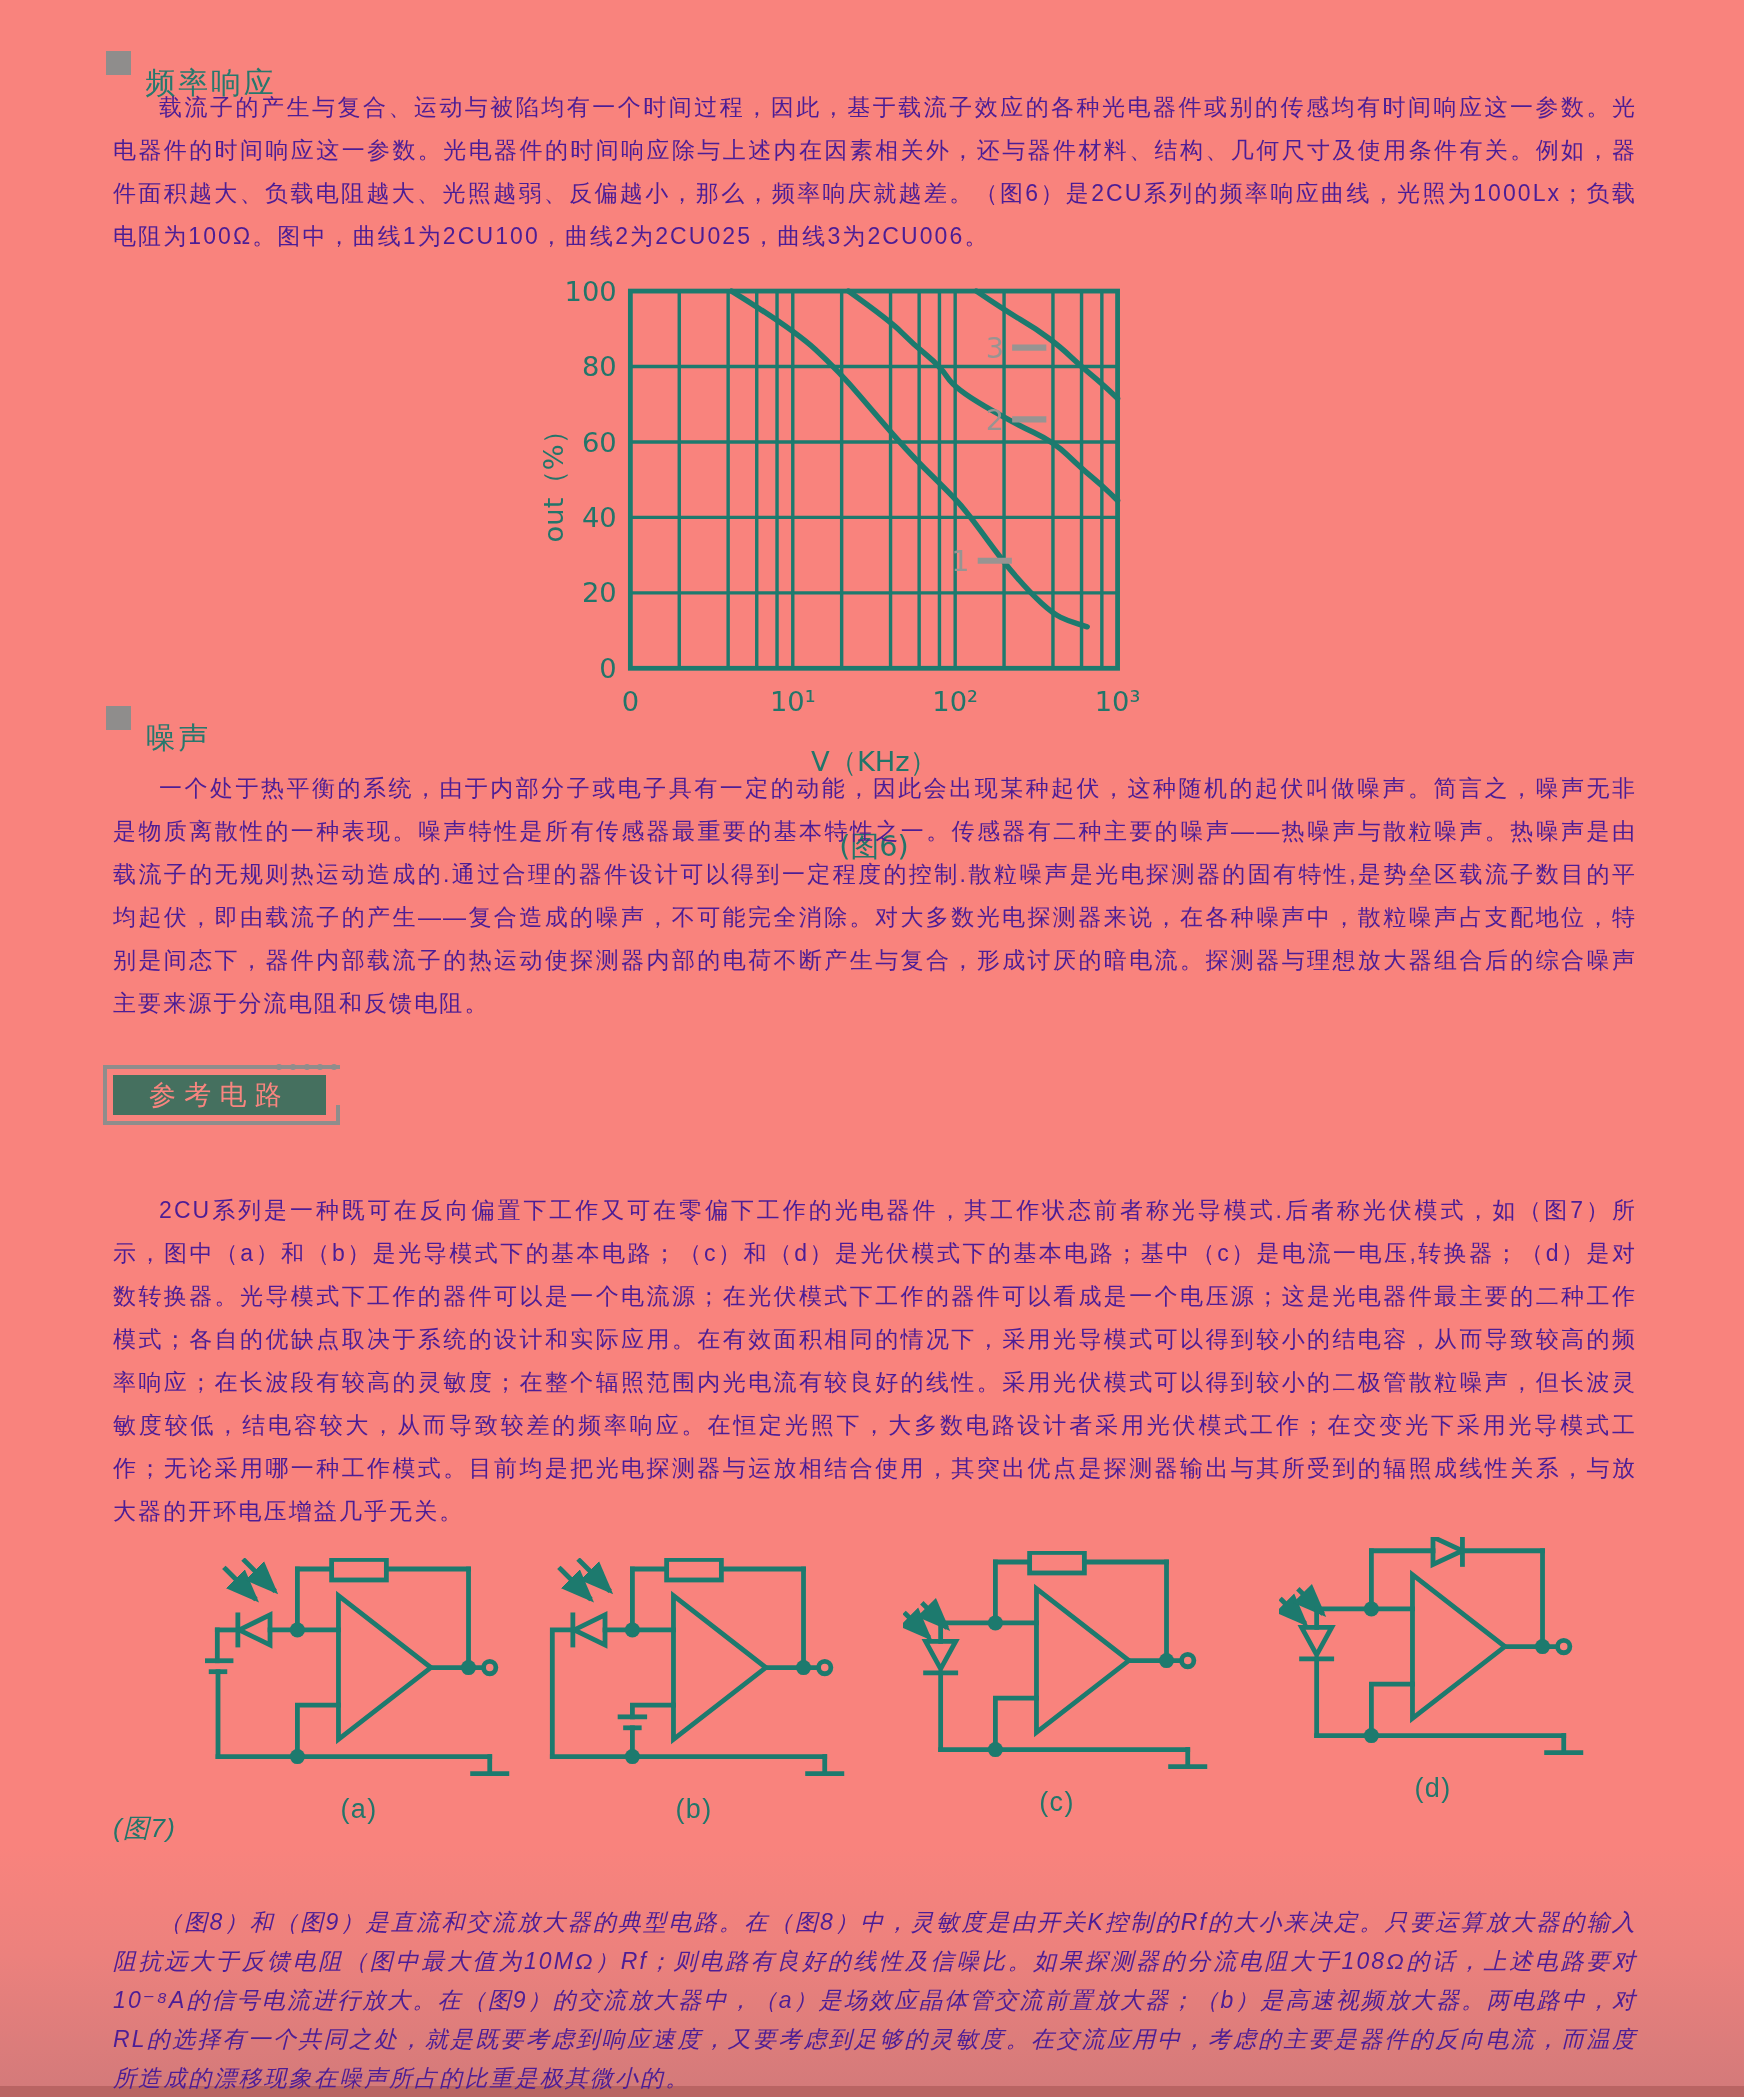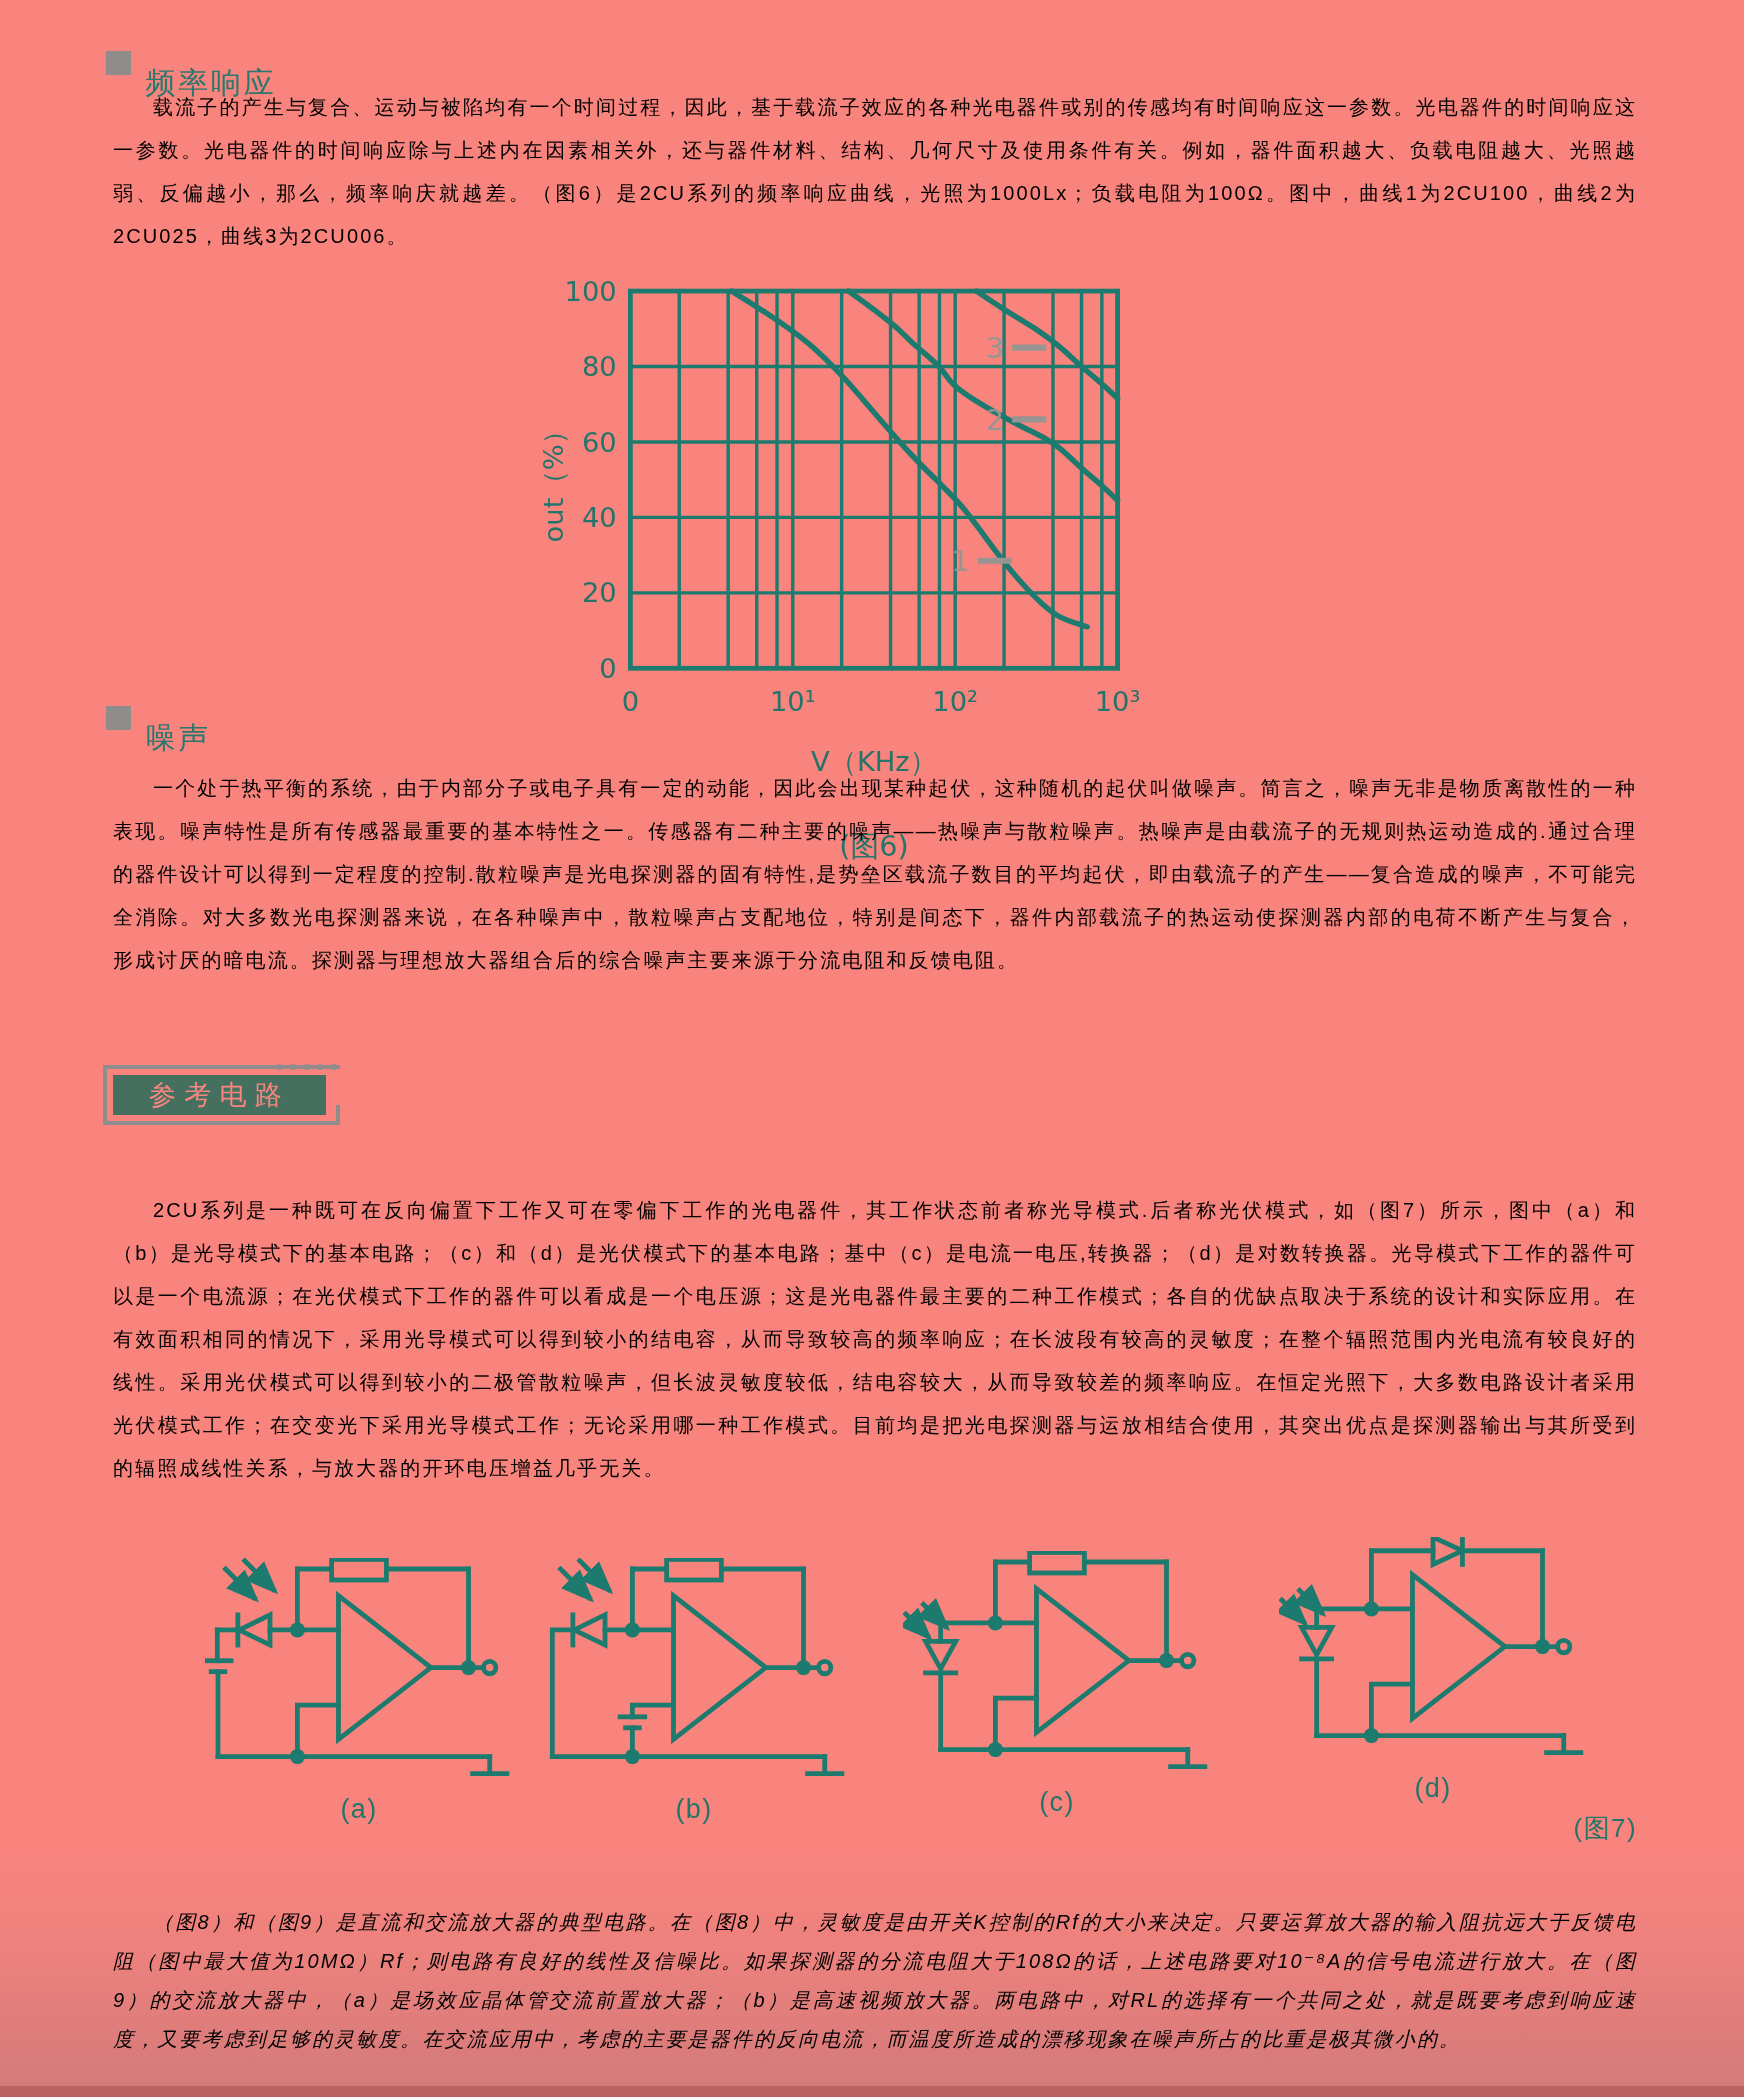--- a/index.html
+++ b/index.html
@@ -9,22 +9,22 @@
     background:#f9837d;
     overflow:hidden;
     font-family:"Liberation Sans","DejaVu Sans",sans-serif;
     color:#20766b;
   }
   .sec-header{position:absolute;display:flex;align-items:center;gap:15px;}
   .bullet{width:24.6px;height:24.6px;background:#8f8d8c;flex:0 0 auto;}
   .sec-title{font-size:30px;color:#27786d;letter-spacing:2.7px;margin-top:41px;}
   .para{
     position:absolute;left:113px;width:1524px;
-    font-size:20px;line-height:43px;letter-spacing:2.1px;
-    text-align:justify;text-indent:2em;color:#000000;
+    font-size:23px;line-height:43px;letter-spacing:2.1px;
+    text-align:justify;text-indent:2em;color:#4c1d95;
   }
   .para.tight{line-height:39px;}
   
   .ref-frame{
     position:absolute;left:103px;top:1065px;width:233px;height:52px;
     border-left:4.1px solid #8f8d8c;border-top:4.1px solid #8f8d8c;border-bottom:4.1px solid #8f8d8c;
   }
   .ref-stub{position:absolute;left:336px;top:1105px;width:4.1px;height:18px;background:#8f8d8c;}
   .ref-dot{position:absolute;width:6.2px;height:6.2px;border-radius:50%;background:#8f8d8c;top:1064px;}
   .ref-box{
@@ -42,21 +42,21 @@
   .axlabel{fill:#23756a;font-size:40px;}
   .caplabel{fill:#23756a;font-size:42px;}
   .curvelabel{fill:#989492;font-size:42px;}
   .labeldash{stroke:#989492;stroke-width:9;}
   
   .circuit-block{position:absolute;width:308px;display:flex;flex-direction:column;align-items:center;}
   .circ-caption{margin-top:9.6px;font-size:27px;color:#23756a;letter-spacing:1.4px;}
   .cw{stroke:#1d7a6e;stroke-width:7;fill:none;stroke-linecap:square;stroke-linejoin:miter;}
   .dot{fill:#1d7a6e;stroke:none;}
   .term{fill:#f9837d;stroke:#1d7a6e;stroke-width:7;}
-  .fig7-label{position:absolute;left:113px;width:1524px;text-align:right;top:1811px;font-size:26px;color:#23756a;letter-spacing:1.4px;}
+  .fig7-label{position:absolute;left:113px;width:1524px;text-align:left;top:1811px;font-size:26px;color:#23756a;letter-spacing:1.4px;font-style:italic;}
   .bottom-band{
     position:absolute;left:0;top:1846px;width:1745px;height:241px;
     background:linear-gradient(180deg,#f9837d 0%,#ec817d 45%,#d47a7a 100%);
   }
   .bottom-strip{position:absolute;left:0;top:2086px;width:1745px;height:11.6px;background:#b96463;}
 </style>
 </head>
 <body>
 
 <div class="page">

